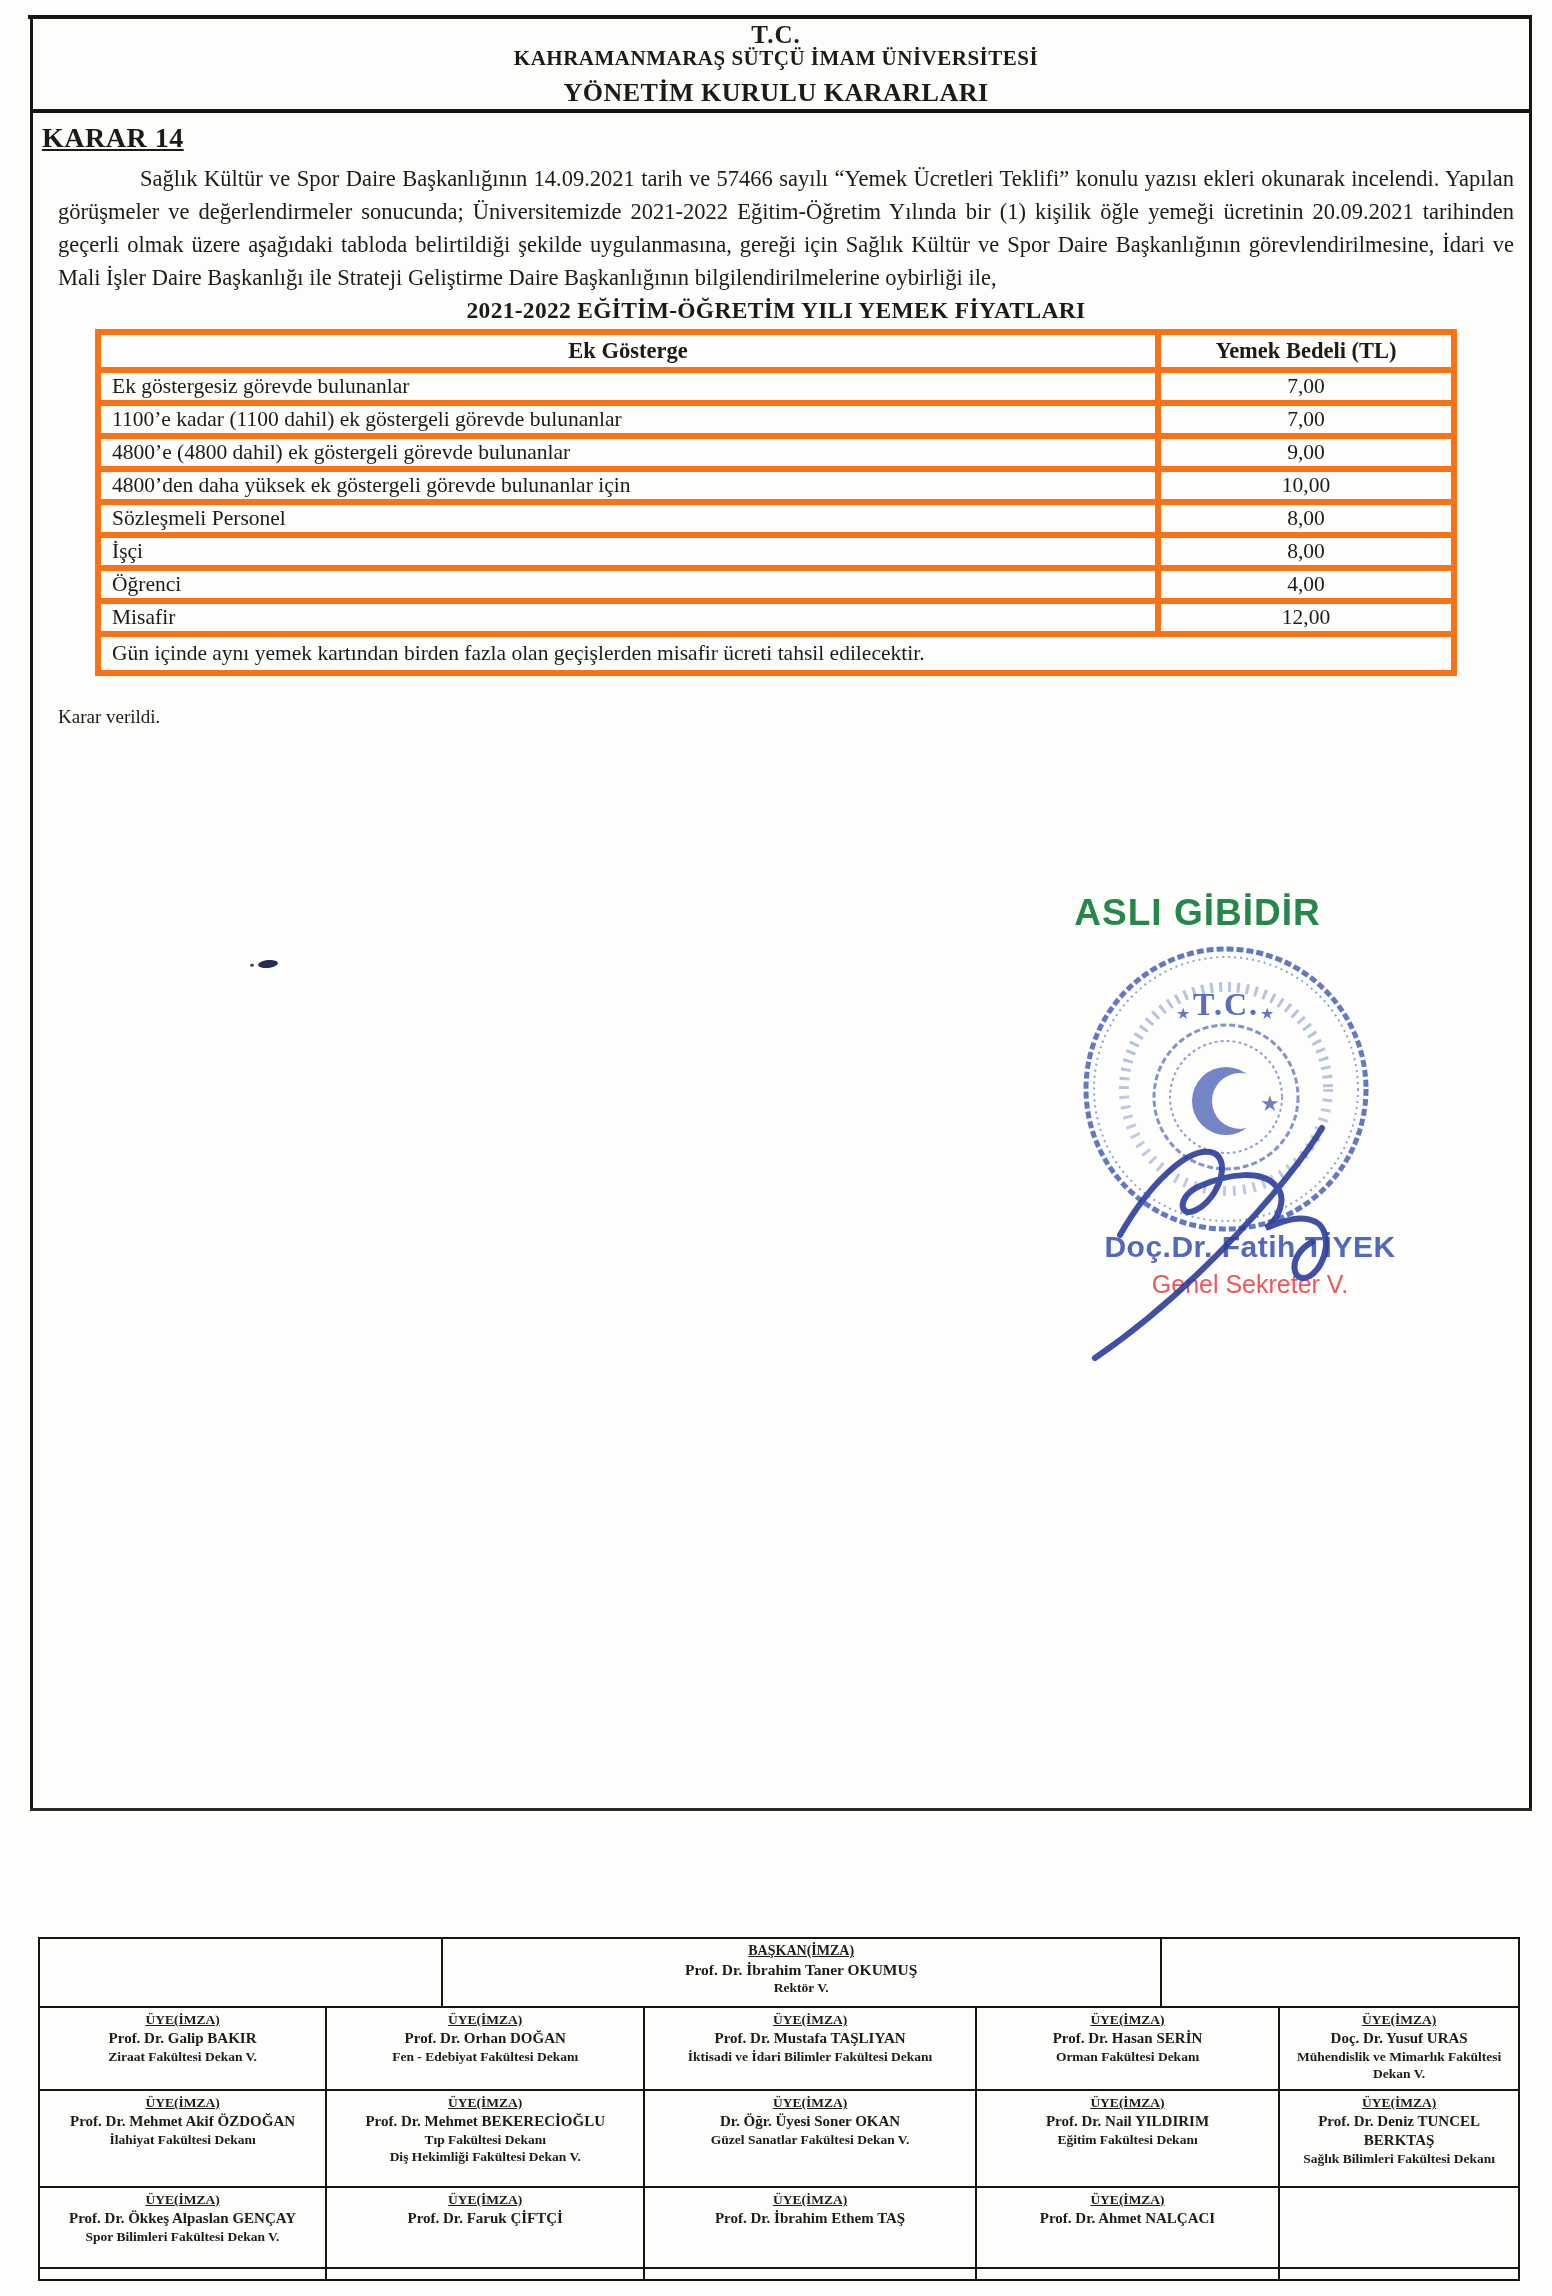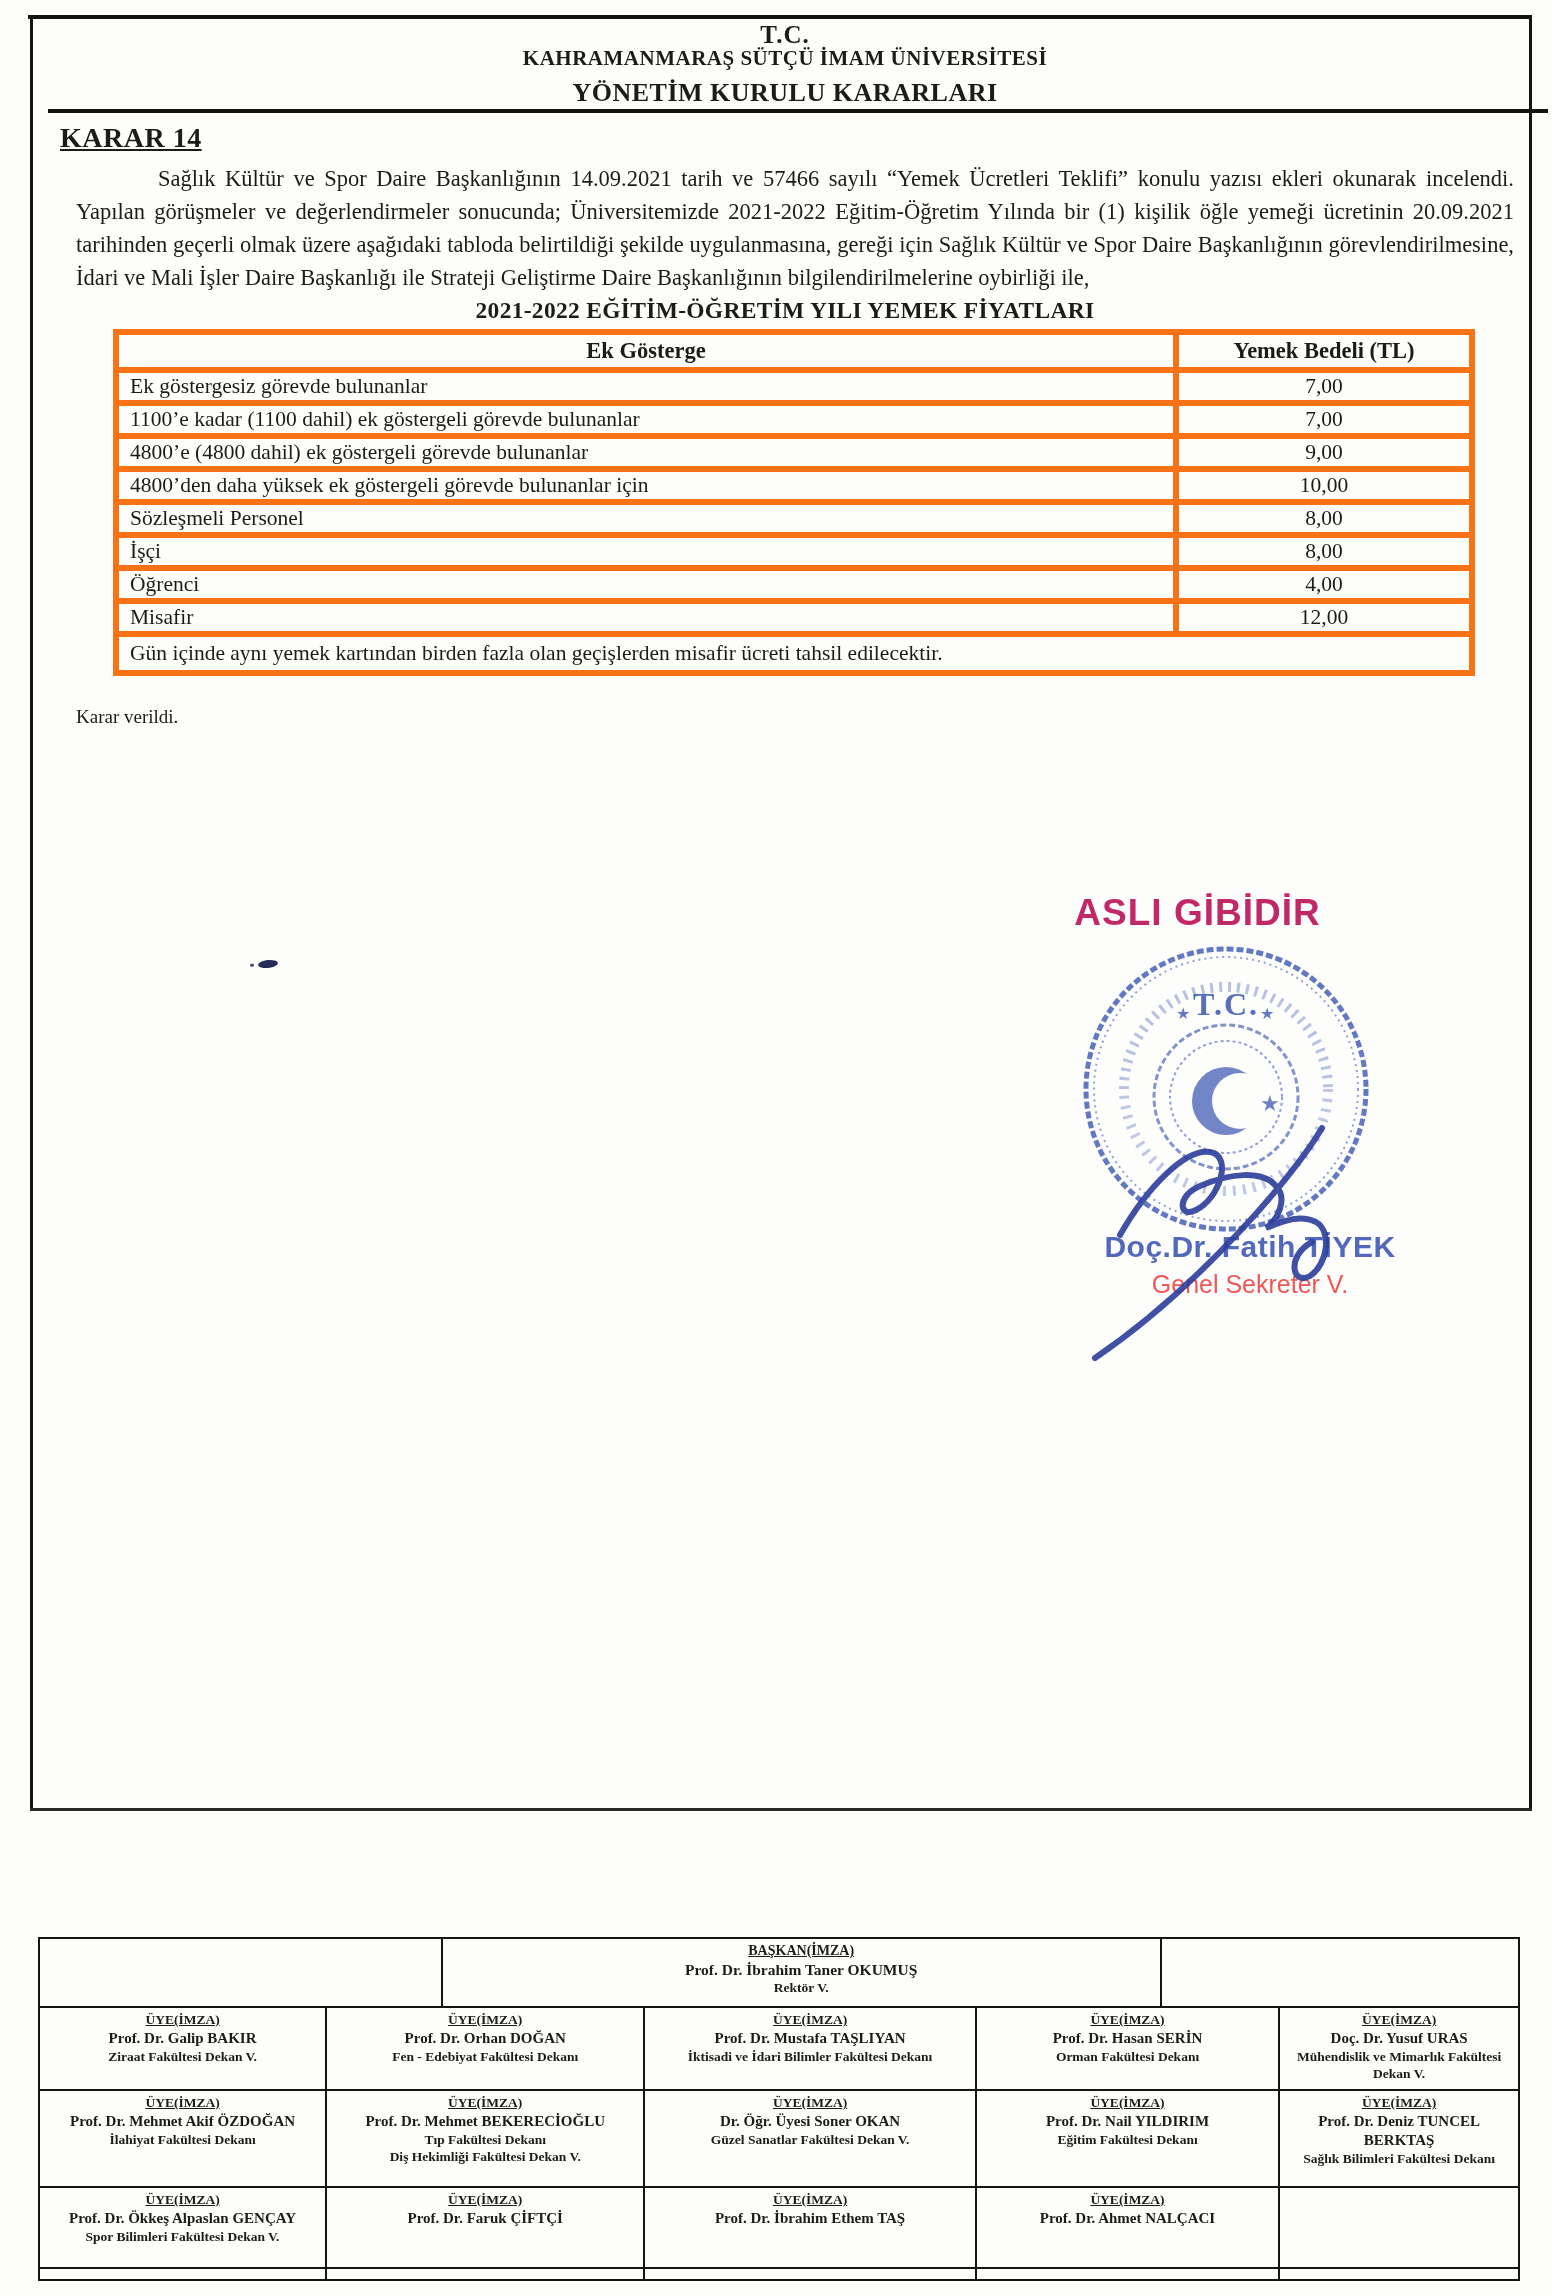--- a/index.html
+++ b/index.html
@@ -7,21 +7,20 @@
     width:1552px;height:2296px;
     background:#f4f4f2;
     font-family:"Liberation Serif","DejaVu Serif",serif;
     color:#1d1b18;
     position:relative;
     overflow:hidden;
   }
   .page{
     position:absolute;inset:0;
     background:#fdfdfc;
-    padding-left:18px;
   }
   
   .frame-top{position:absolute;left:28px;top:15px;width:1504px;height:4px;background:#17150f;}
   .frame-left{position:absolute;left:30px;top:15px;width:3px;height:1796px;background:#17150f;}
   .frame-right{position:absolute;left:1529px;top:15px;width:3px;height:1796px;background:#17150f;}
   .frame-bottom{position:absolute;left:30px;top:1808px;width:1502px;height:3px;background:#2a2823;}
   .meta-rule{width:1500px;height:4px;background:#17150f;margin:3px 0 0 30px;}
 
   
   .hdr{padding-top:22px;text-align:center;line-height:1;}
@@ -59,21 +58,21 @@
   .closing{margin:30px 0 0 58px;font-size:19px;}
 
   .ink-dot{position:absolute;left:258px;top:960px;width:20px;height:8px;border-radius:50%;
     background:#222c55;transform:rotate(-6deg);}
   .ink-dot:before{content:"";position:absolute;left:-8px;top:2px;width:4px;height:3px;border-radius:50%;background:#3a4370;}
 
   
   .stamp{position:absolute;left:990px;top:890px;width:460px;height:490px;
     font-family:"Liberation Sans","DejaVu Sans",sans-serif;}
   .stamp .certify{position:absolute;left:0;top:2px;width:415px;text-align:center;
-    font-size:37px;font-weight:bold;letter-spacing:1px;color:#be185d;opacity:.93;}
+    font-size:37px;font-weight:bold;letter-spacing:1px;color:#15803d;opacity:.93;}
   .stamp .seal{position:absolute;left:86px;top:49px;}
   .stamp .signer-name{position:absolute;left:60px;top:340px;width:400px;text-align:center;
     font-size:30px;font-weight:bold;color:#4058b6;opacity:.9;letter-spacing:0.5px;}
   .stamp .signer-title{position:absolute;left:60px;top:380px;width:400px;text-align:center;
     font-size:25px;color:#ef4444;opacity:.9;}
   .stamp svg.autograph{position:absolute;left:0;top:0;}
 
   
   .sig-wrap{position:absolute;left:38px;top:1937px;width:1482px;
     font-family:"Liberation Serif","DejaVu Serif",serif;}

